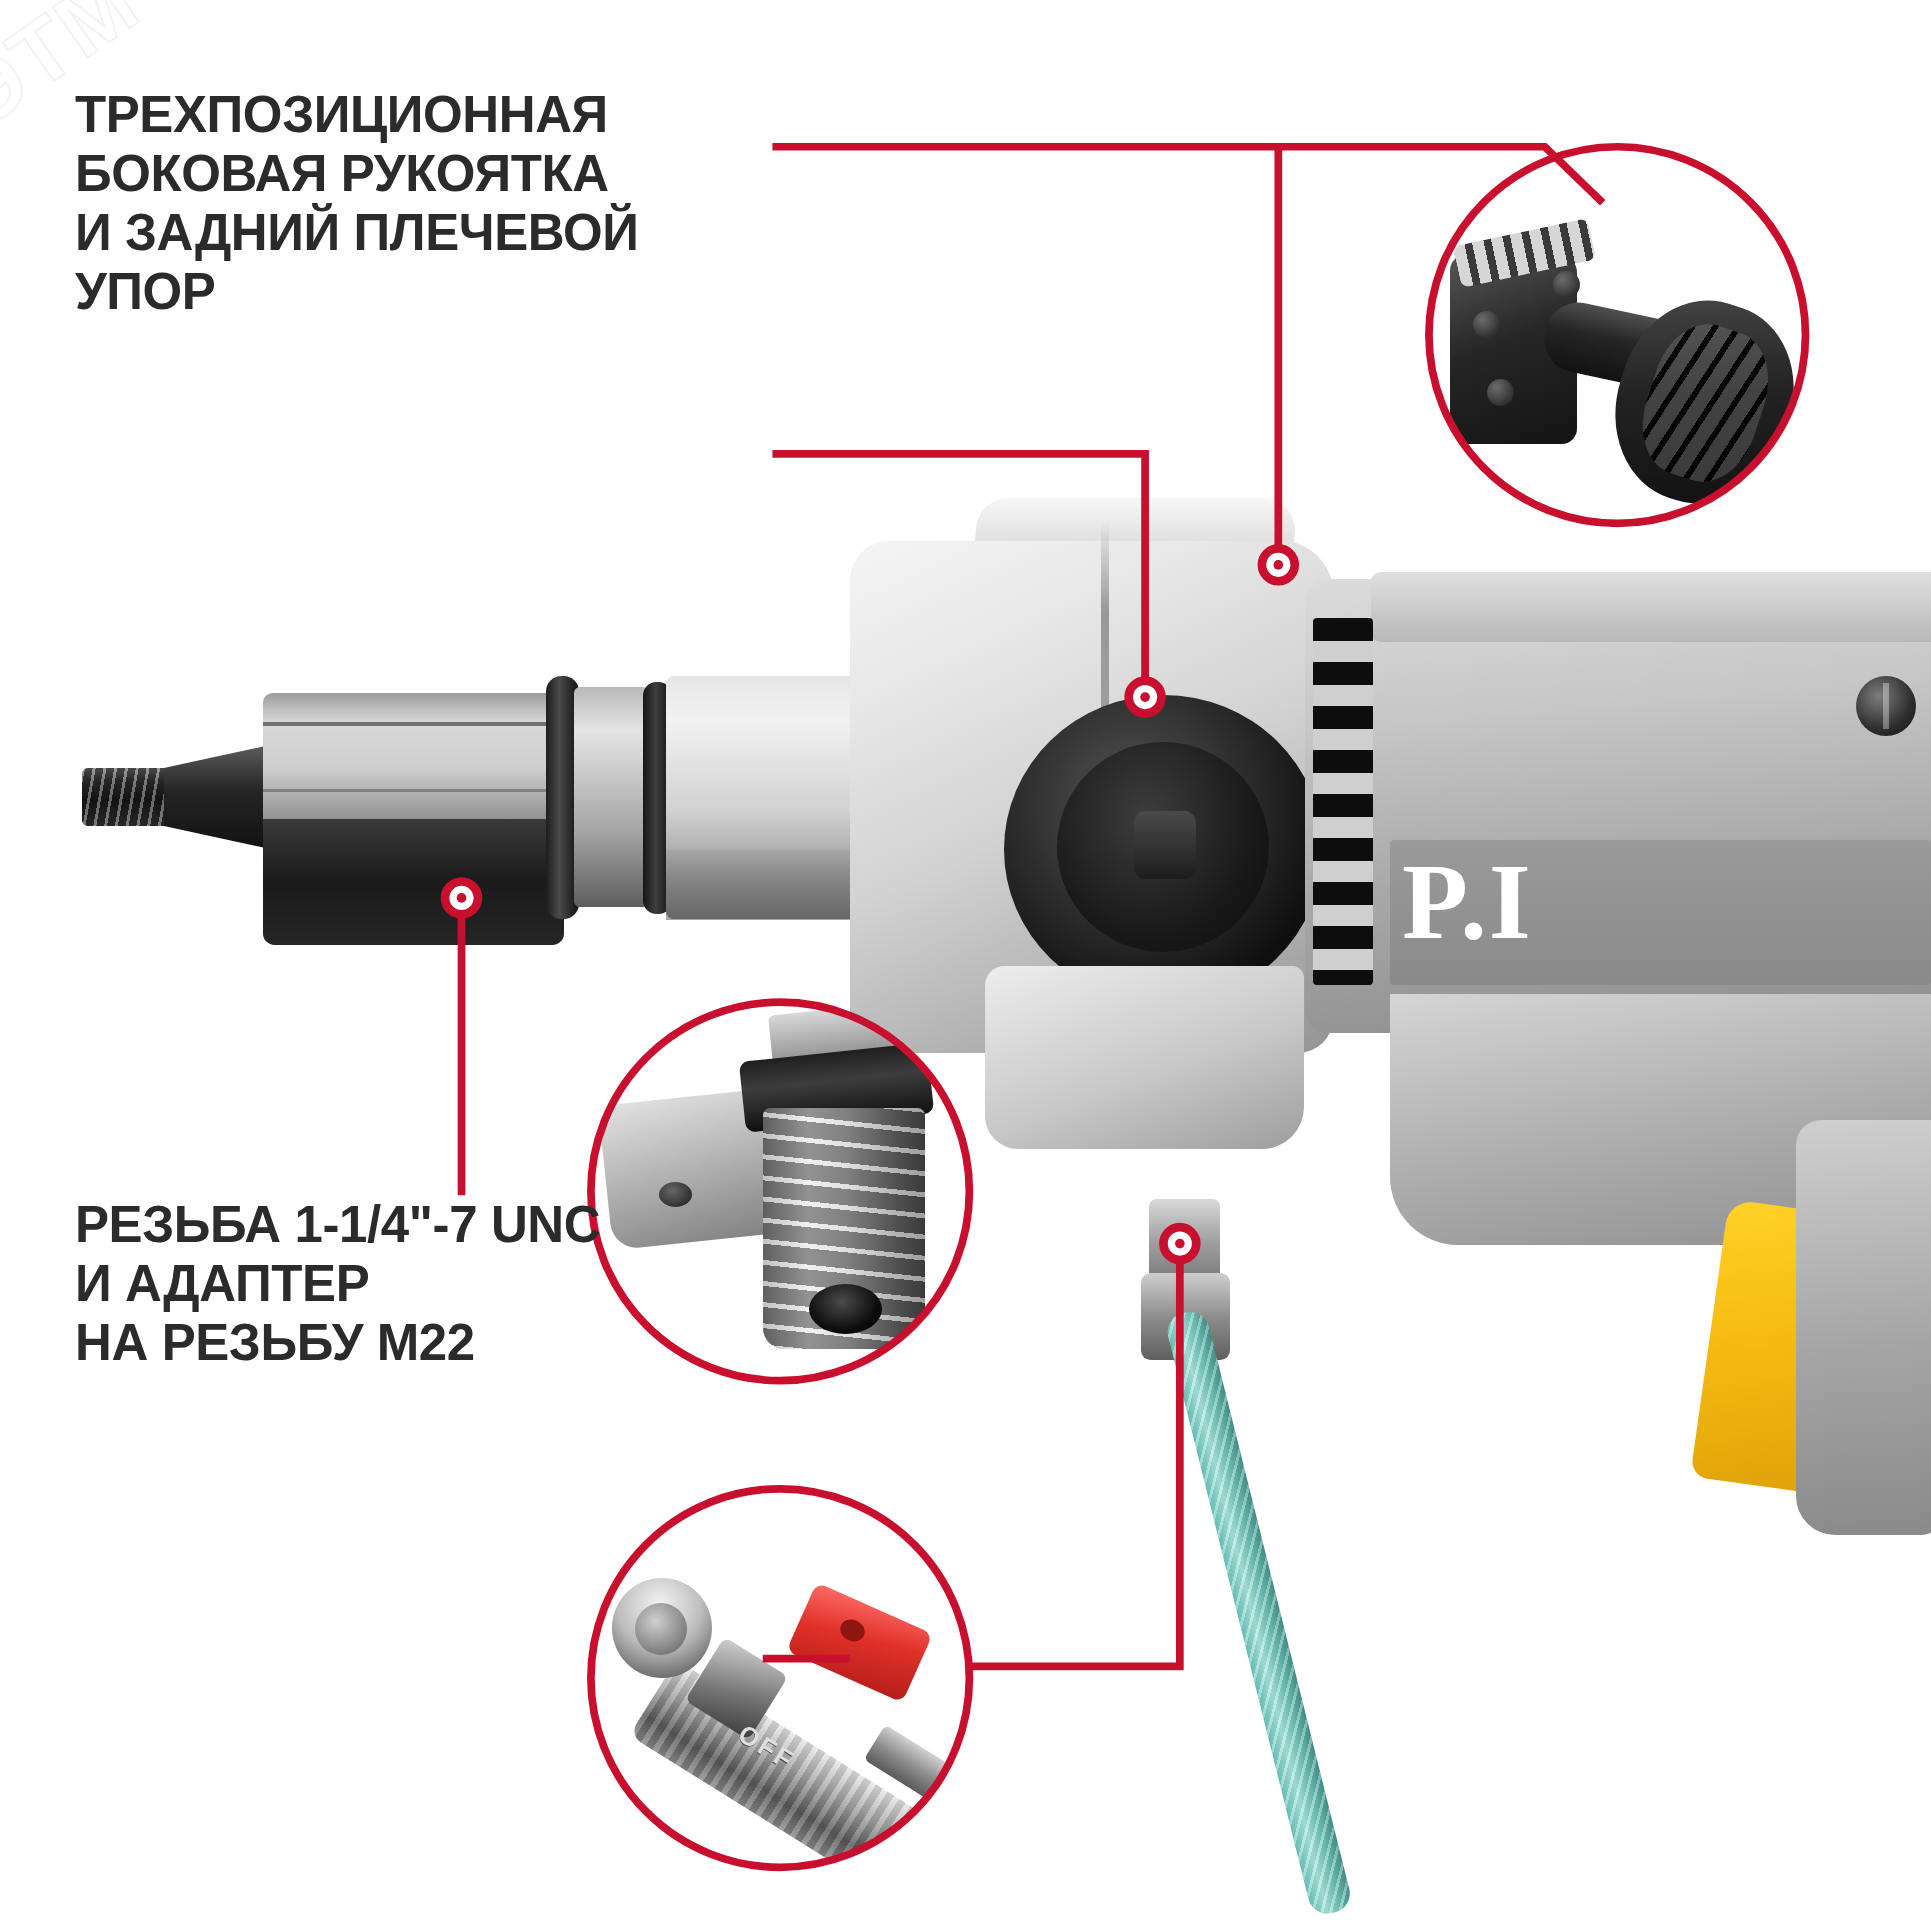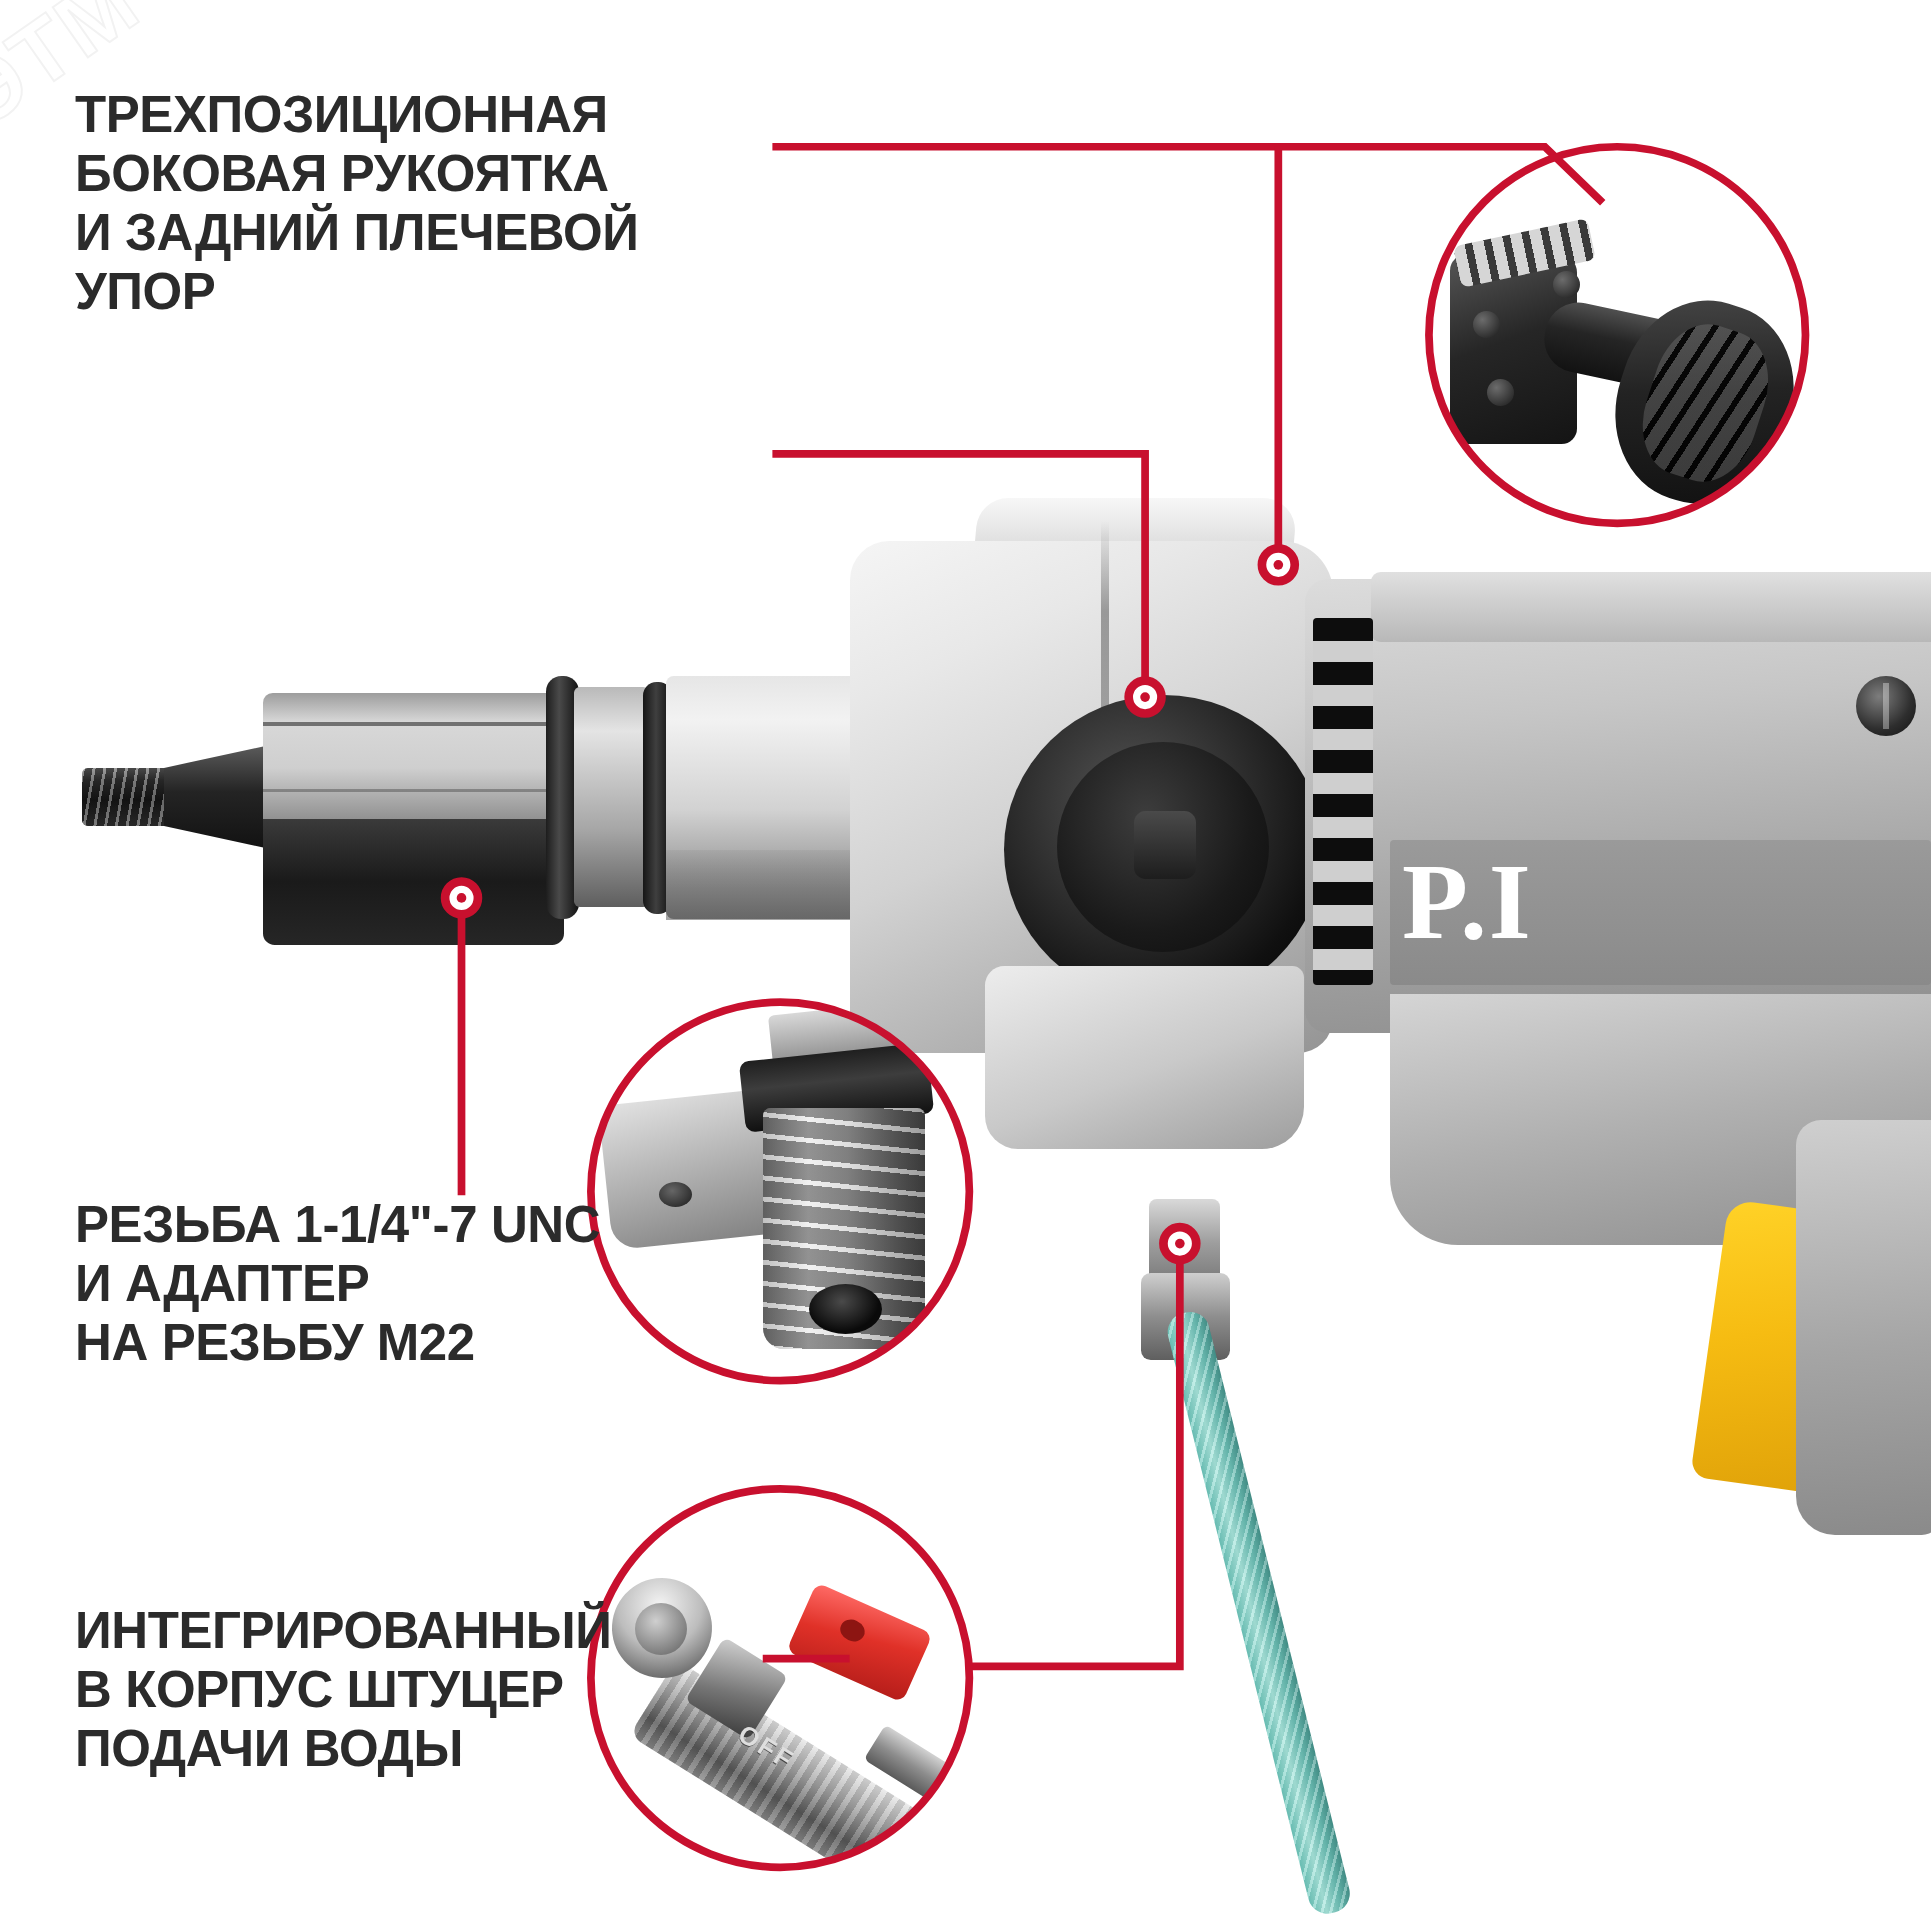--- a/index.html
+++ b/index.html
@@ -483,18 +483,15 @@
 
   <div class="callout-text" id="t-handle">ТРЕХПОЗИЦИОННАЯ
 БОКОВАЯ РУКОЯТКА
 И ЗАДНИЙ ПЛЕЧЕВОЙ УПОР</div>
 
 
   <div class="callout-text" id="t-thread">РЕЗЬБА 1-1/4"-7 UNC
 И АДАПТЕР
 НА РЕЗЬБУ М22</div>
 
-  <div class="callout-text" id="t-water">ИНТЕГРИРОВАННЫЙ
-В КОРПУС ШТУЦЕР
-ПОДАЧИ ВОДЫ</div>
 
 </div>
 
 
 </body></html>

